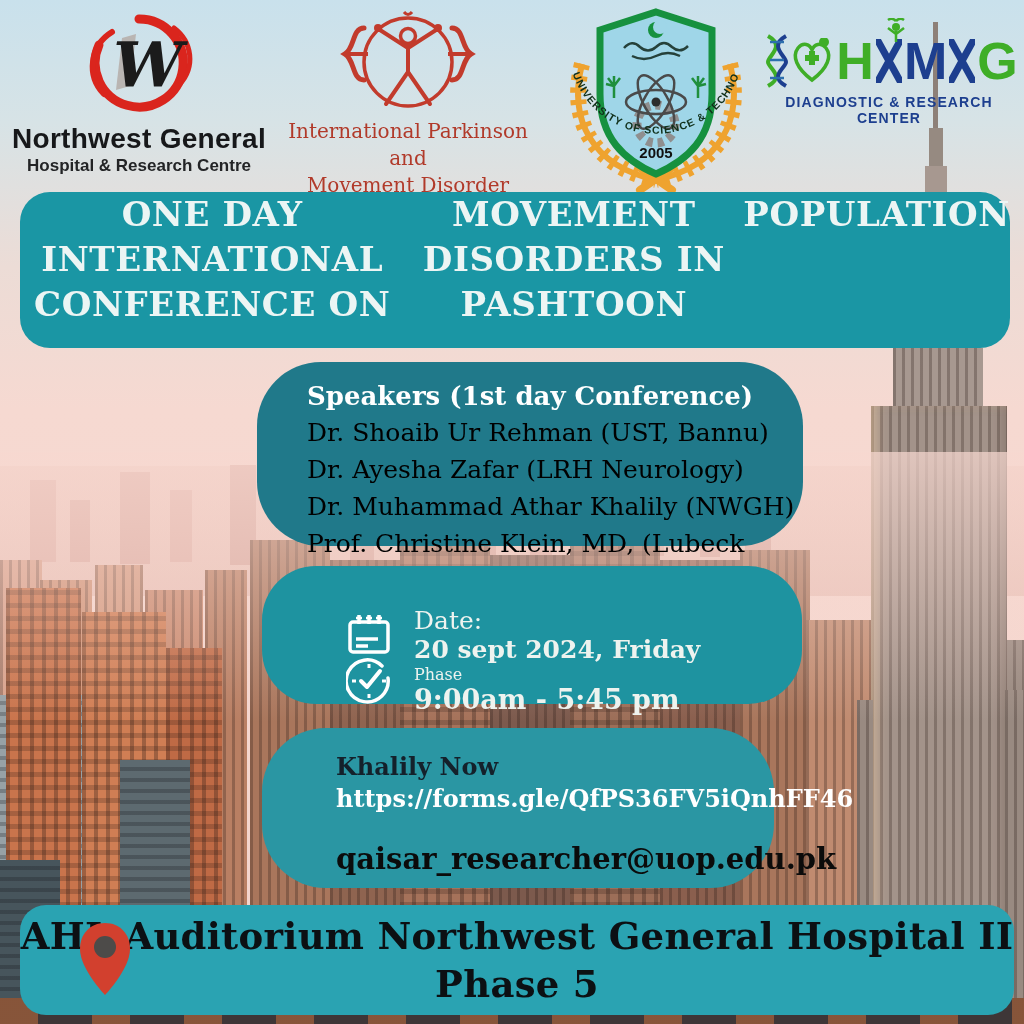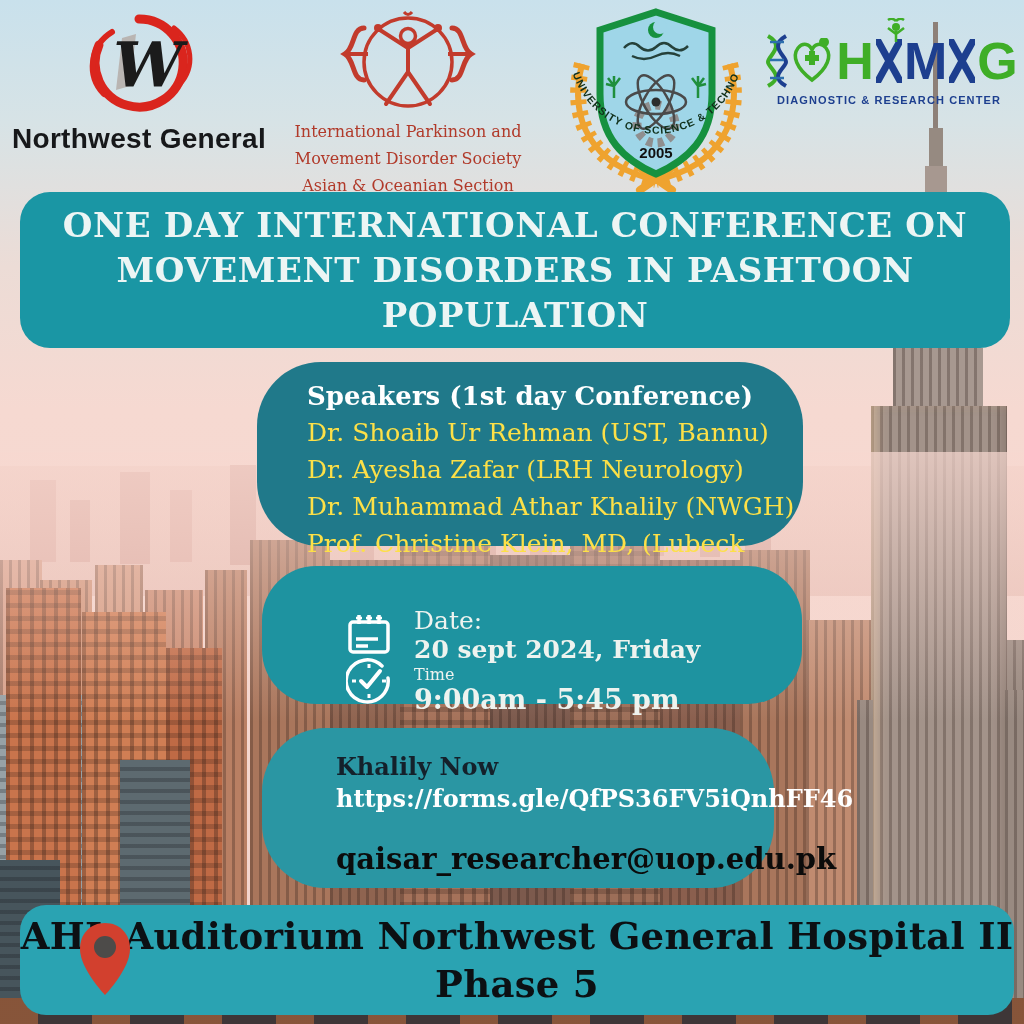--- a/index.html
+++ b/index.html
@@ -17,27 +17,27 @@
   .farband{position:absolute;left:0;top:466px;width:1024px;height:130px;
     background:linear-gradient(180deg,#eecabf,#e7c0b6);
     opacity:.85;}
   .esb-shaft{background-image:repeating-linear-gradient(90deg,rgba(70,55,48,.35) 0 3px,rgba(0,0,0,0) 3px 9px);
     box-shadow:inset 10px 0 14px -6px rgba(255,215,170,.55), inset -10px 0 14px -6px rgba(90,70,60,.35);}
   .bottomstrip{position:absolute;left:0;top:998px;width:1024px;height:26px;background-color:#3e3637;
     background-image:repeating-linear-gradient(90deg,rgba(195,110,60,.55) 0 38px,rgba(0,0,0,0) 38px 92px);}
   .teal-box{position:absolute;z-index:5;}
 
   .title-banner{left:20px;top:192px;width:990px;height:156px;border-radius:30px;background:#1a96a4;
-    display:flex;flex-direction:column;justify-content:center;}
+    display:flex;flex-direction:row;justify-content:center;}
   .title-line{font-weight:700;font-size:34px;line-height:45px;color:#ecf5f4;text-align:center;letter-spacing:.6px;}
 
   .speakers-box{left:257px;top:362px;width:546px;height:184px;border-radius:64px;background:#20798a;
     box-sizing:border-box;padding:16px 8px 0 50px;}
   .speakers-heading{font-weight:700;font-size:26px;line-height:36px;color:#ffffff;}
-  .speaker-item{font-weight:400;font-size:25px;line-height:37px;color:#fde047;}
+  .speaker-item{font-weight:400;font-size:25px;line-height:37px;color:#000000;}
 
   .schedule-box{left:262px;top:566px;width:540px;height:138px;border-radius:54px;background:#1e93a0;}
   .sch-heading{font-weight:700;font-size:27px;line-height:30px;color:#f3f7f3;text-align:center;margin-top:13px;}
   .sch-cal{position:absolute;left:84px;top:46px;}
   .sch-clock{position:absolute;left:84px;top:92px;}
   .sch-text{position:absolute;left:152px;top:40px;color:#eef3ef;}
   .sch-date-label{font-size:25px;line-height:29px;}
   .sch-date-value{font-weight:700;font-size:25px;line-height:30px;}
   .sch-time-label{font-size:16px;line-height:19px;}
   .sch-time-value{font-weight:700;font-size:27px;line-height:32px;}
@@ -52,28 +52,28 @@
     display:flex;flex-direction:column;justify-content:center;}
   .venue-line{font-weight:700;font-size:37px;line-height:48px;color:#0c1013;text-align:center;letter-spacing:.3px;}
   .venue-pin{position:absolute;left:58px;top:16px;}
 
   
   .logo{position:absolute;z-index:4;text-align:center;}
   .nwgh{left:8px;top:6px;width:262px;font-family:"Liberation Sans",sans-serif;}
   .nwgh-name{font-weight:800;font-size:28px;line-height:33px;color:#17181a;letter-spacing:.3px;}
   .nwgh-sub{font-weight:700;font-size:17px;line-height:21px;color:#232426;}
   .mds{left:288px;top:6px;width:240px;}
-  .mds-text{font-size:16px;line-height:27px;color:#b13a2a;}
+  .mds-text{font-size:20px;line-height:27px;color:#b13a2a;}
   .ust{left:552px;top:2px;width:208px;}
   .hmg{left:758px;top:30px;width:262px;font-family:"Liberation Sans",sans-serif;}
   .hmg-row{display:flex;align-items:center;justify-content:center;gap:2px;height:62px;position:relative;}
   .hmg-letter{font-weight:800;font-size:52px;line-height:56px;}
   .hmg-green{color:#3fae27;}
   .hmg-navy{color:#1d3f8f;}
-  .hmg-sub{font-weight:700;font-size:11px;letter-spacing:1.1px;color:#1d3f8f;margin-top:2px;}
+  .hmg-sub{font-weight:700;font-size:14px;letter-spacing:1.1px;color:#1d3f8f;margin-top:2px;}
   .hmg-person{position:absolute;left:128px;top:-12px;}
 </style>
 </head>
 <body>
 
 <div id="poster">
 
   <div class="layer" id="skyline">
     <div class="farband"></div>
   <div class="bld " style="left: 30px; top: 480px; width: 26px; height: 82px; background-color: rgb(224, 179, 169);"></div>
@@ -123,20 +123,21 @@
 
   <div class="logo nwgh">
     <svg width="150" height="112" viewBox="0 0 150 112">
       <path d="M75,13 a44,44 0 1 1 -40,26" fill="none" stroke="#da251d" stroke-width="9" stroke-linecap="round"></path>
       <path d="M40,88 a40,40 0 0 1 8,-62" fill="none" stroke="#da251d" stroke-width="6" stroke-linecap="round"></path>
       <path d="M110,22 a44,40 0 0 1 6,56" fill="none" stroke="#da251d" stroke-width="5" stroke-linecap="round"></path>
       <polygon points="58,32 72,28 66,80 52,84" fill="#b9b5b2"></polygon>
       <text x="84" y="80" text-anchor="middle" font-family="DejaVu Serif, serif" font-style="italic" font-weight="700" font-size="62" fill="#1b1b1b">W</text>
     </svg>
     <div class="nwgh-name">Northwest General</div>
+    <div class="nwgh-sub">Hospital &amp; Research Centre</div>
   </div>
 
   <div class="logo mds">
     <svg width="160" height="108" viewBox="0 0 160 108">
       <circle cx="80" cy="56" r="44" fill="none" stroke="#c23b2c" stroke-width="3.5"></circle>
       <path d="M76,6 q4,5 8,0" fill="none" stroke="#c23b2c" stroke-width="3"></path>
       <circle cx="80" cy="30" r="7.5" fill="none" stroke="#c23b2c" stroke-width="3.5"></circle>
       <path d="M80,38 L80,66 M80,42 L52,24 M80,42 L108,24 M80,66 L58,98 M80,66 L102,98" fill="none" stroke="#c23b2c" stroke-width="4" stroke-linecap="round"></path>
       <circle cx="50" cy="22" r="4" fill="#c23b2c"></circle>
         <circle cx="110" cy="22" r="4" fill="#c23b2c"></circle>
@@ -235,21 +236,21 @@
       <path d="M10,27 L32,27 M10,34 L22,34" stroke="#ffffff" stroke-width="3.5"></path>
     </svg>
     <svg class="sch-clock" width="46" height="46" viewBox="0 0 46 46">
       <path d="M36,8 A21,21 0 1 0 42,20" fill="none" stroke="#ffffff" stroke-width="3.5" stroke-linecap="round"></path>
       <path d="M23,6 L23,10 M23,36 L23,40 M6,23 L10,23 M36,23 L40,23" stroke="#ffffff" stroke-width="3"></path>
       <path d="M15,23 L21,29 L34,13" fill="none" stroke="#ffffff" stroke-width="4" stroke-linecap="round" stroke-linejoin="round"></path>
     </svg>
     <div class="sch-text">
       <div class="sch-date-label">Date:</div>
       <div class="sch-date-value">20 sept 2024, Friday</div>
-      <div class="sch-time-label">Time</div>
+      <div class="sch-time-label">Phase</div>
       <div class="sch-time-value">9:00am - 5:45 pm</div>
     </div>
   </div>
 
   <div class="teal-box register-box">
     <div class="reg-heading">Khalily Now</div>
     <div class="reg-url">https://forms.gle/QfPS36FV5iQnhFF46</div>
     <div class="reg-email">qaisar_researcher@uop.edu.pk</div>
   </div>
 

